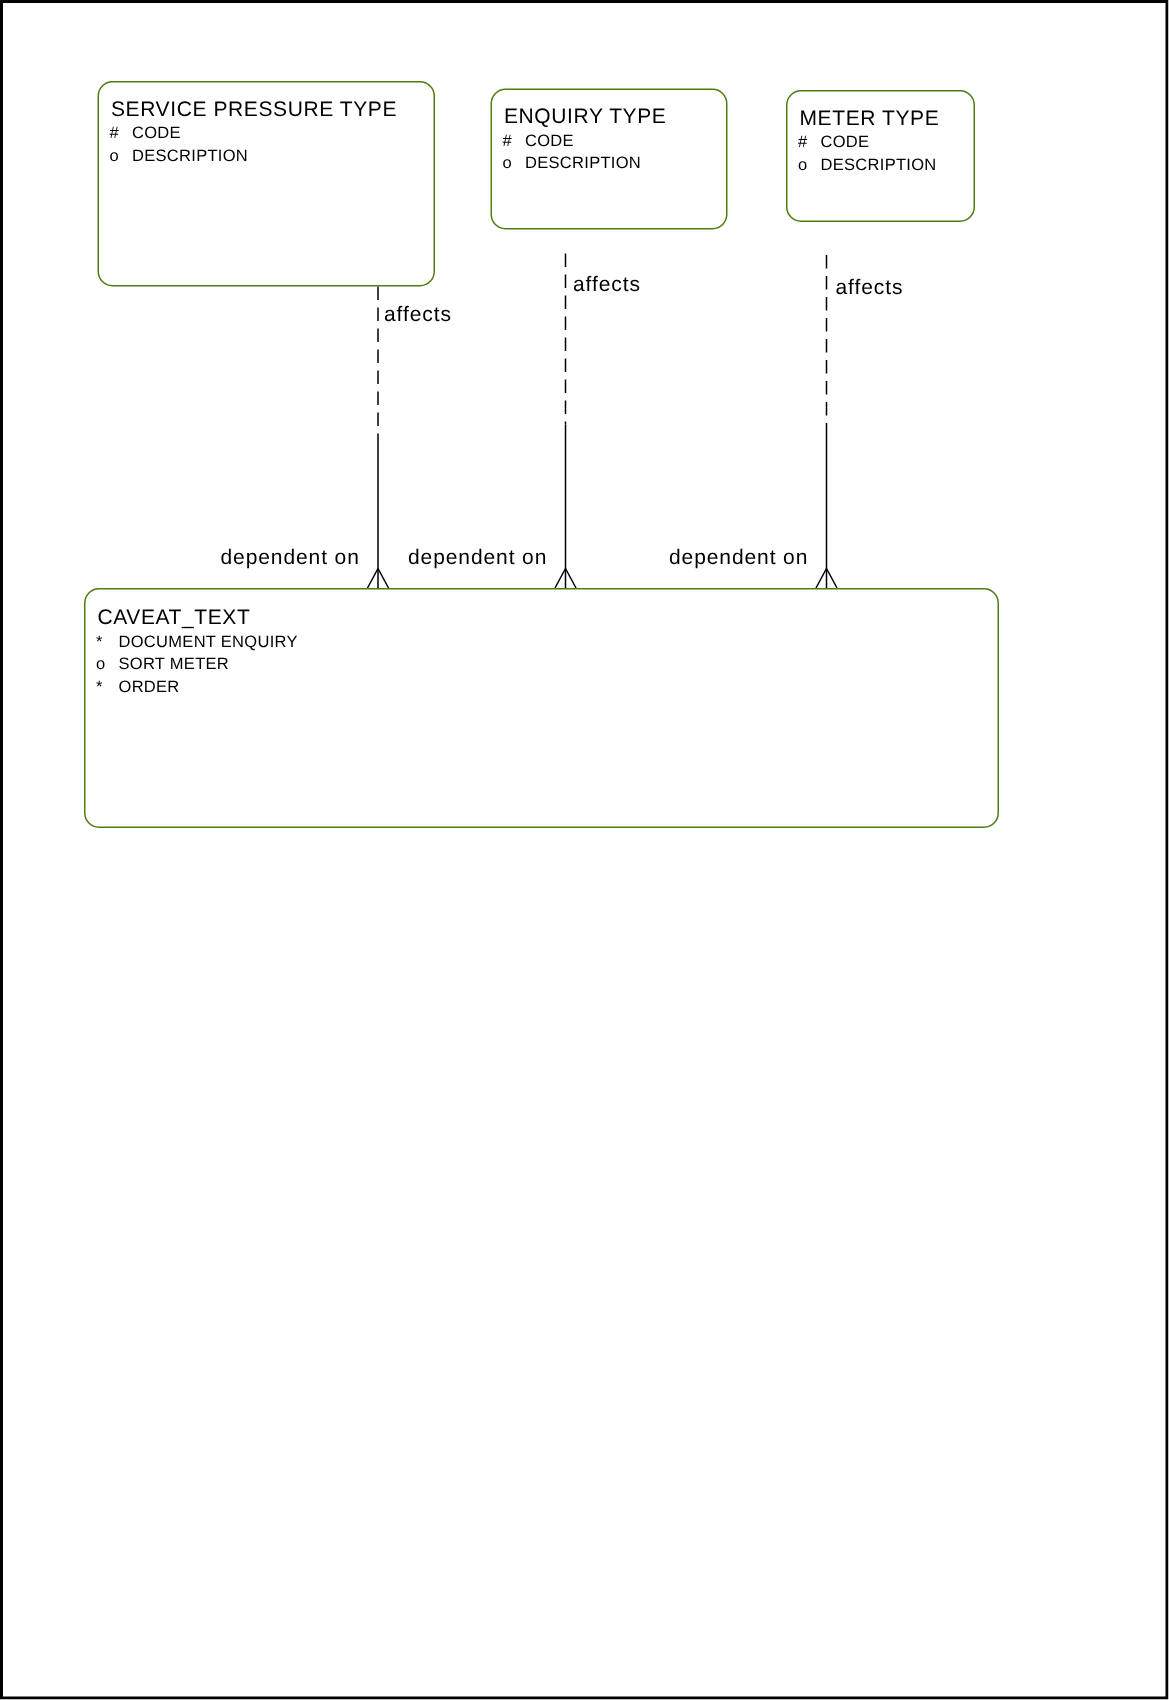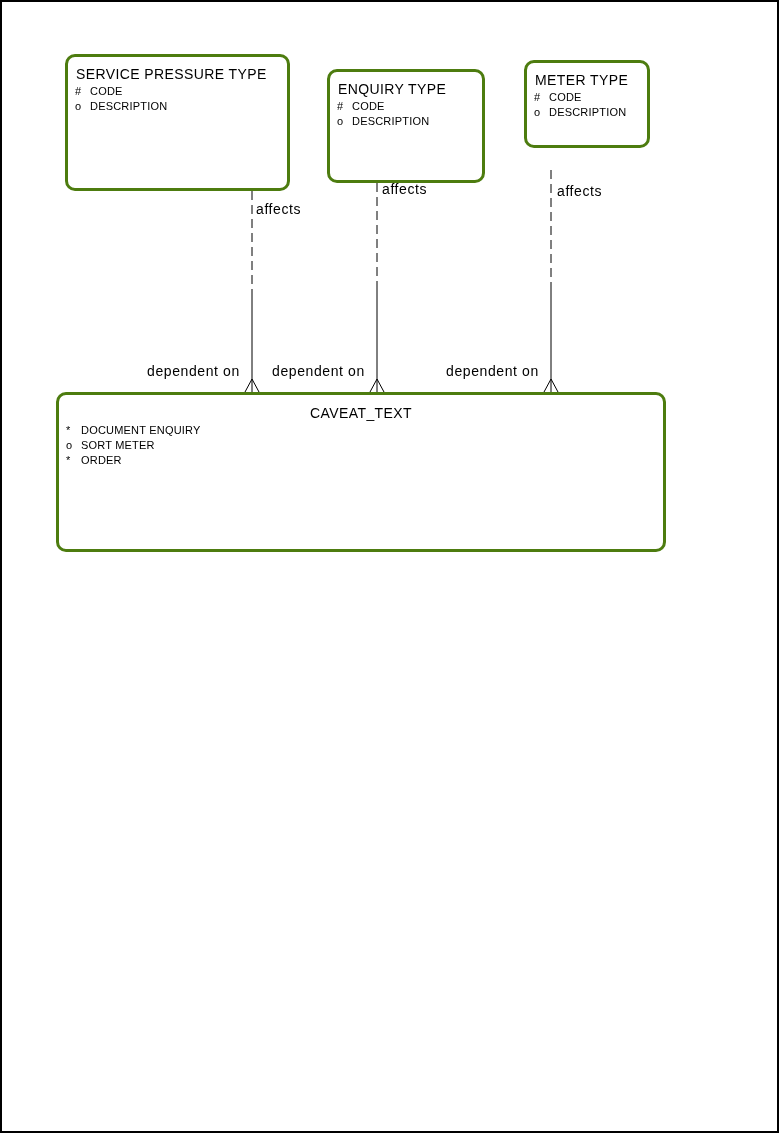--- a/index.html
+++ b/index.html
@@ -18,21 +18,21 @@
   .connectors {
     position: absolute;
     left: 0; top: 0;
     width: 779px; height: 1133px;
     pointer-events: none;
   }
 
   .entity {
     position: absolute;
     background: #ffffff;
-    border: 3px solid #4d7c0f;
+    border: 1px solid #4d7c0f;
     border-radius: 10px;
     overflow: hidden;
   }
   .entity-title {
     font-size: 14px;
     line-height: 16px;
     letter-spacing: 0.4px;
     padding: 9px 8px 2px 8px;
     white-space: nowrap;
   }
@@ -50,24 +50,24 @@
   .rel-label {
     position: absolute;
     font-size: 14px;
     line-height: 16px;
     letter-spacing: 0.6px;
     white-space: nowrap;
   }
 
   
   #entity-0 { left: 63px;  top: 52px;  width: 225px; height: 137px; }
-  #entity-1 { left: 325px; top: 67px;  width: 158px; height: 114px; }
+  #entity-1 { left: 325px; top: 57px;  width: 158px; height: 94px; }
   #entity-2 { left: 522px; top: 58px;  width: 126px; height: 88px; }
   #entity-3 { left: 54px;  top: 390px; width: 610px; height: 160px; }
-  #entity-3 .entity-title { padding-top: 10px; text-align: center; }
+  #entity-3 .entity-title { padding-top: 10px; }
 
   
   #affects-0 { left: 254px; top: 199px; }
   #affects-1 { left: 380px; top: 179px; }
   #affects-2 { left: 555px; top: 181px; }
   #depon-0   { left: 145px; top: 361px; }
   #depon-1   { left: 270px; top: 361px; }
   #depon-2   { left: 444px; top: 361px; }
 </style>
 </head>

